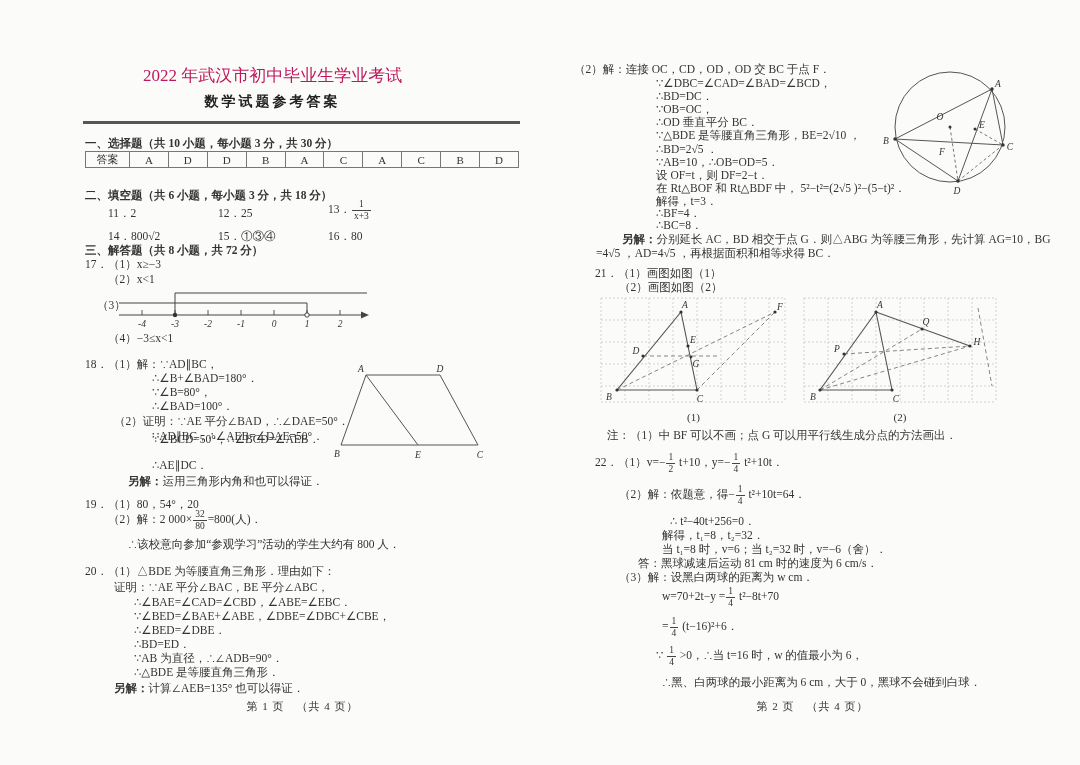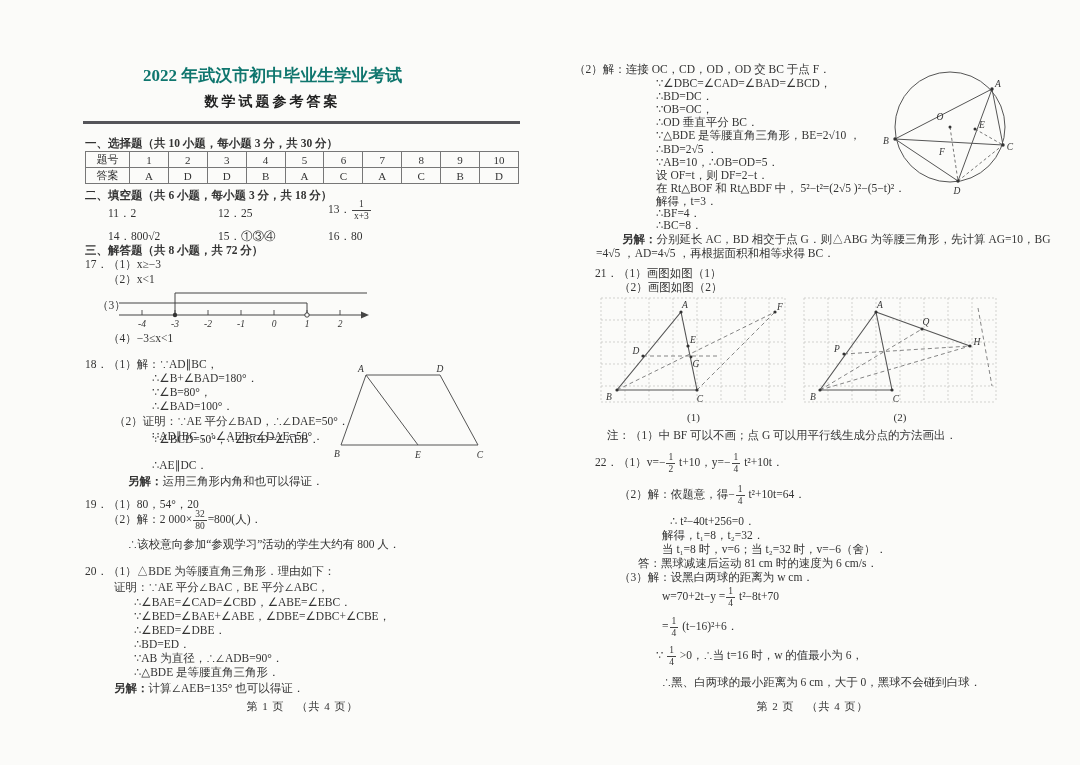--- a/index.html
+++ b/index.html
@@ -1,20 +1,20 @@
 <!DOCTYPE html>
 <html><head>
 <meta charset="utf-8">
 <style>
   html,body { margin:0; padding:0; background:#e9e9e7; }
   .sheet { position:relative; width:1080px; height:765px; background:#fbfbf9;
            font-family:"Liberation Serif", serif; color:#333; overflow:hidden; }
   .line { position:absolute; white-space:nowrap; font-size:11.5px; line-height:1.25; }
   .b { font-weight:bold; }
-  .t1 { position:absolute; text-align:center; font-size:17px; font-weight:bold; color:#0f766e; }
+  .t1 { position:absolute; text-align:center; font-size:17px; font-weight:normal; color:#be185d; }
   .t2 { position:absolute; text-align:center; font-size:14px; font-weight:bold; letter-spacing:3px; color:#222; }
   .rule { position:absolute; background:#55555a; }
   .frac { display:inline-block; vertical-align:middle; text-align:center;
           font-size:9.5px; line-height:1.15; margin:0 1px; }
   .frac .fn { display:block; border-bottom:1px solid #444; padding:0 2px; }
   .frac .fd { display:block; padding:0 2px; }
   table.ans { position:absolute; border-collapse:collapse; table-layout:fixed;
               font-size:11px; text-align:center; color:#333; }
   table.ans td { border:1px solid #777; height:15px; padding:0 2px; }
   .fig { position:absolute; }
@@ -32,33 +32,20 @@
     <div class="t2" style="left:55px;top:93px;width:435px;">数学试题参考答案</div>
     <div class="rule" style="left:83px;top:121px;width:437px;height:2.5px;"></div>
 
     <div class="line b" style="left:85px;top:136px;">一、选择题（共 10 小题，每小题 3 分，共 30 分）</div>
 
     <table class="ans" style="left:85px;top:151px;width:434px;">
       <colgroup>
           <col style="width:44px">
         </colgroup>
       <tbody>
-          <tr>
-        <td>题号</td>
-        <td>1</td>
-        <td>2</td>
-        <td>3</td>
-        <td>4</td>
-        <td>5</td>
-        <td>6</td>
-        <td>7</td>
-        <td>8</td>
-        <td>9</td>
-        <td>10</td>
-      </tr>
       <tr>
         <td>答案</td>
         <td>A</td>
         <td>D</td>
         <td>D</td>
         <td>B</td>
         <td>A</td>
         <td>C</td>
         <td>A</td>
         <td>C</td>

